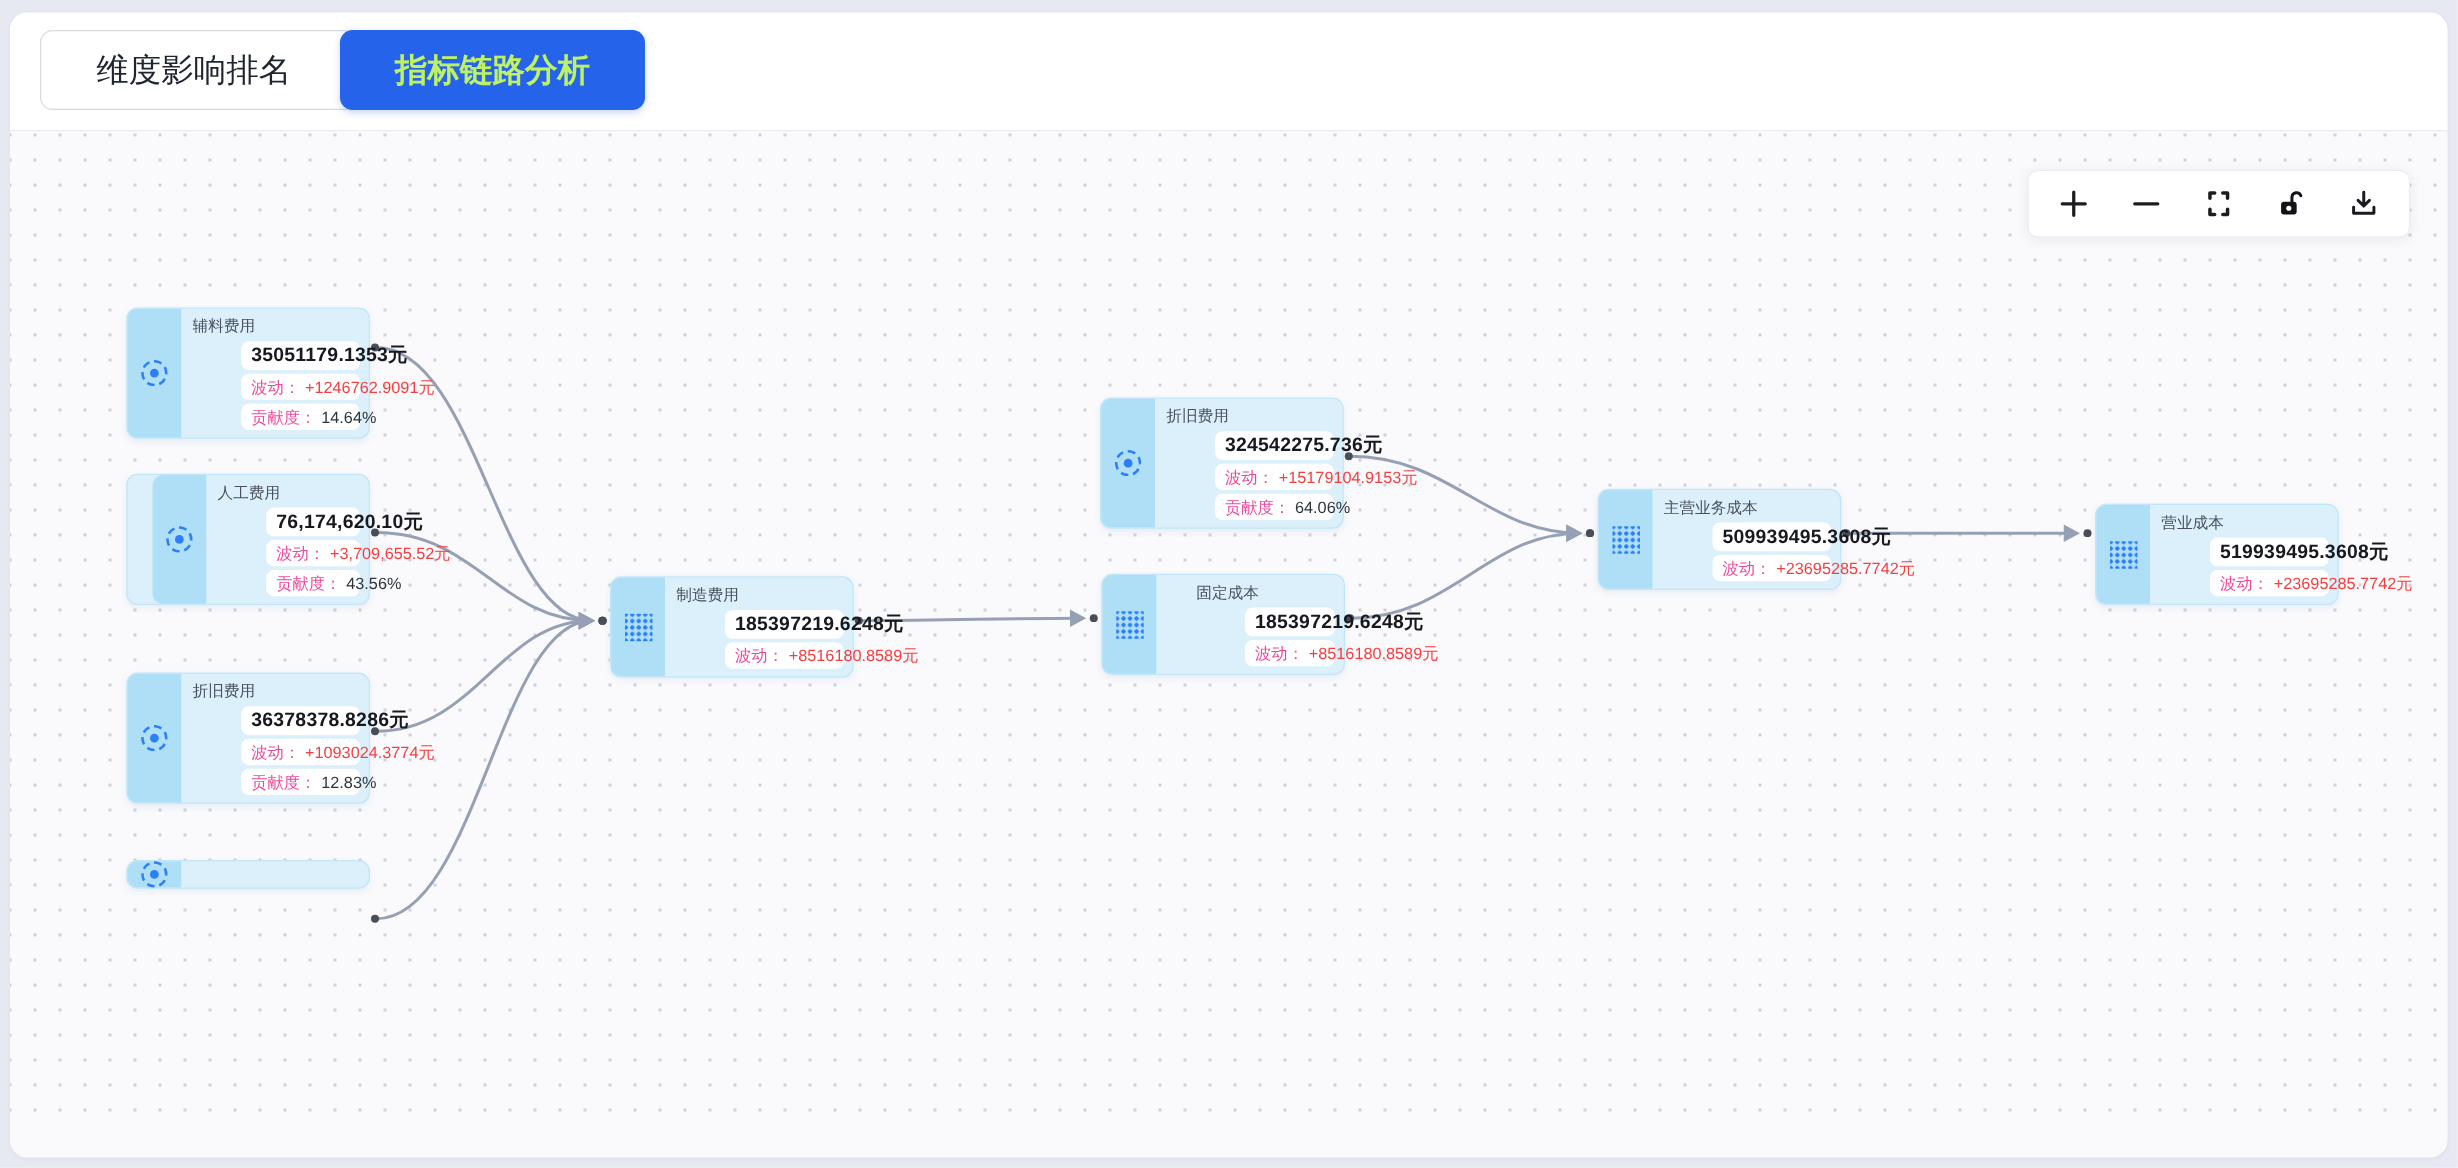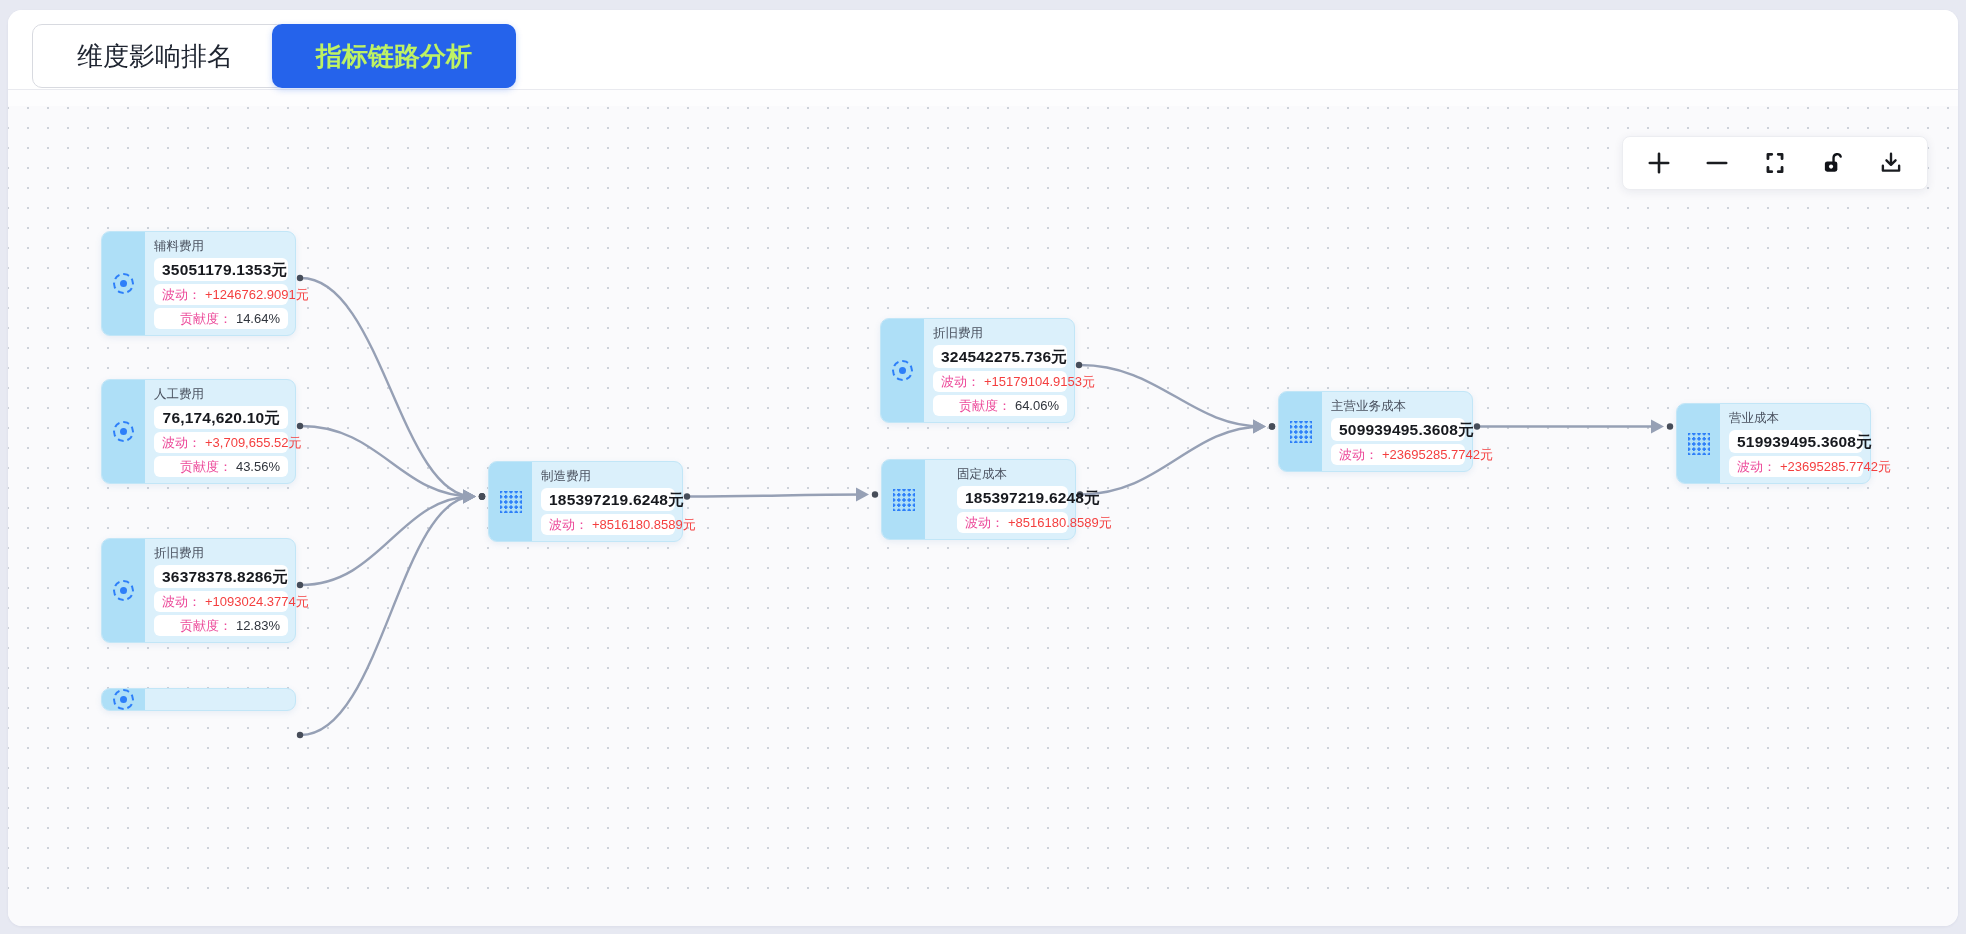--- a/index.html
+++ b/index.html
@@ -4,21 +4,21 @@
 <style>
   * { margin:0; padding:0; box-sizing:border-box; }
   html,body { width:1966px; height:934px; overflow:hidden;
     font-family:"Liberation Sans","DejaVu Sans",sans-serif; background:#E7E9F2; }
 
   .app-card { position:absolute; left:8px; top:10px; width:1950px; height:916px;
     background:#FDFDFE; border-radius:14px; overflow:hidden;
     box-shadow:0 1px 3px rgba(30,40,80,.06); }
 
   
-  .header { position:relative; height:80px; background:#FFFFFF;
+  .header { position:relative; height:95px; background:#FFFFFF;
     border-bottom:1px solid #E9EAEF;text-align:right; }
   .tabs { position:absolute; left:24px; top:14px; display:flex; align-items:stretch; height:64px; }
   .tab { display:flex; align-items:center; justify-content:center;
     padding:0 44px; font-size:26px; border-radius:10px; cursor:pointer; white-space:nowrap; }
   .tab.inactive { background:#FFFFFF; border:1px solid #D8DAE0; color:#1E2430;
     font-weight:500; padding-right:52px; }
   .tab.active { background:#2563EB; color:#bef264; font-weight:600;
     margin-left:-14px; z-index:2; box-shadow:0 2px 6px rgba(37,99,235,.25); }
 
   
@@ -41,21 +41,21 @@
   
   .node { position:absolute; width:195px; display:flex;
     background:#DBF0FB; border:1px solid #C2E6F7; border-radius:9px;
     box-shadow:0 2px 6px rgba(90,140,190,.12); cursor:pointer; z-index:3; }
   .node-strip { width:43px; flex:0 0 43px; background:#AEDFF7;
     border-radius:8px 0 0 8px; display:flex; align-items:center; justify-content:center; }
   .node-body { flex:1; padding:6px 7px 6px 9px; min-width:0; }
   .node-title { font-size:12.5px; color:#49505E; line-height:17px; margin-bottom:2px;
     white-space:nowrap; overflow:hidden; }
   .row { background:#FFFFFF; border-radius:6px; margin-top:3px; padding:2px 8px;
-    font-size:13px; line-height:17px; text-align:right; white-space:nowrap; }
+    font-size:13px; line-height:17px; text-align:right; white-space:nowrap;margin-left:39px; }
   .row.value-row { font-size:15.5px; line-height:19px; font-weight:bold; color:#17191E;
     letter-spacing:.2px; }
   .row .lbl { color:#ec4899; margin-right:4px; }
   .row .wave-val { color:#F43F3F; }
   .row .contrib-val { color:#30353D; }
 
   
   .icon-target { width:21px; height:21px; border:2px dashed #2D7FF9; border-radius:50%;
     position:relative; }
   .icon-target::after { content:""; position:absolute; left:50%; top:50%;
@@ -151,36 +151,36 @@
       <div class="tool-btn">
         <span>
           <svg width="26" height="26" viewBox="0 0 24 24" fill="none" stroke="#1A1C20" stroke-width="2.2" stroke-linecap="round" stroke-linejoin="round">
             <path d="M12 3.5v10M7.8 9.5l4.2 4.2 4.2-4.2M4.5 14.5v4.5h15v-4.5"></path>
           </svg>
         </span>
       </div>
     </div>
 
     <div id="nodes-layer">
-        <div class="node" style="left: 93px; top: 125px;">
+        <div class="node" style="left: 93px; top: 140px;">
     <div class="node-strip">
       <span class="node-icon icon-target"></span>
     </div>
     <div class="node-body">
       <div class="node-title">辅料费用</div>
       <div class="row value-row">35051179.1353元</div>
       <div class="row wave-row">
         <span class="lbl">波动：</span><span class="wave-val">+1246762.9091元</span>
       </div>
       <div class="row contrib-row">
         <span class="lbl">贡献度：</span><span class="contrib-val">14.64%</span>
       </div>
     </div>
   </div>
-        <div class="node" style="left: 93px; top: 273px;">
+        <div class="node" style="left: 93px; top: 273px; padding-left: 20px;">
     <div class="node-strip">
       <span class="node-icon icon-target"></span>
     </div>
     <div class="node-body">
       <div class="node-title">人工费用</div>
       <div class="row value-row">76,174,620.10元</div>
       <div class="row wave-row">
         <span class="lbl">波动：</span><span class="wave-val">+3,709,655.52元</span>
       </div>
       <div class="row contrib-row">

